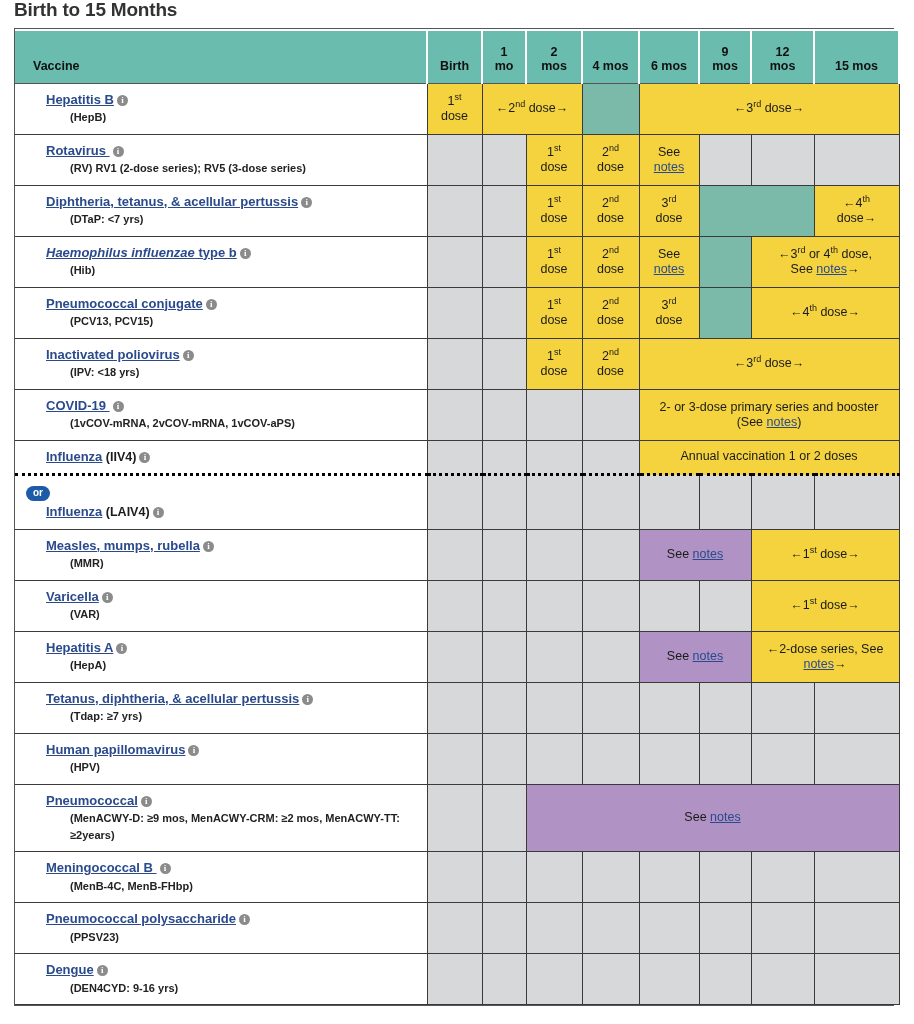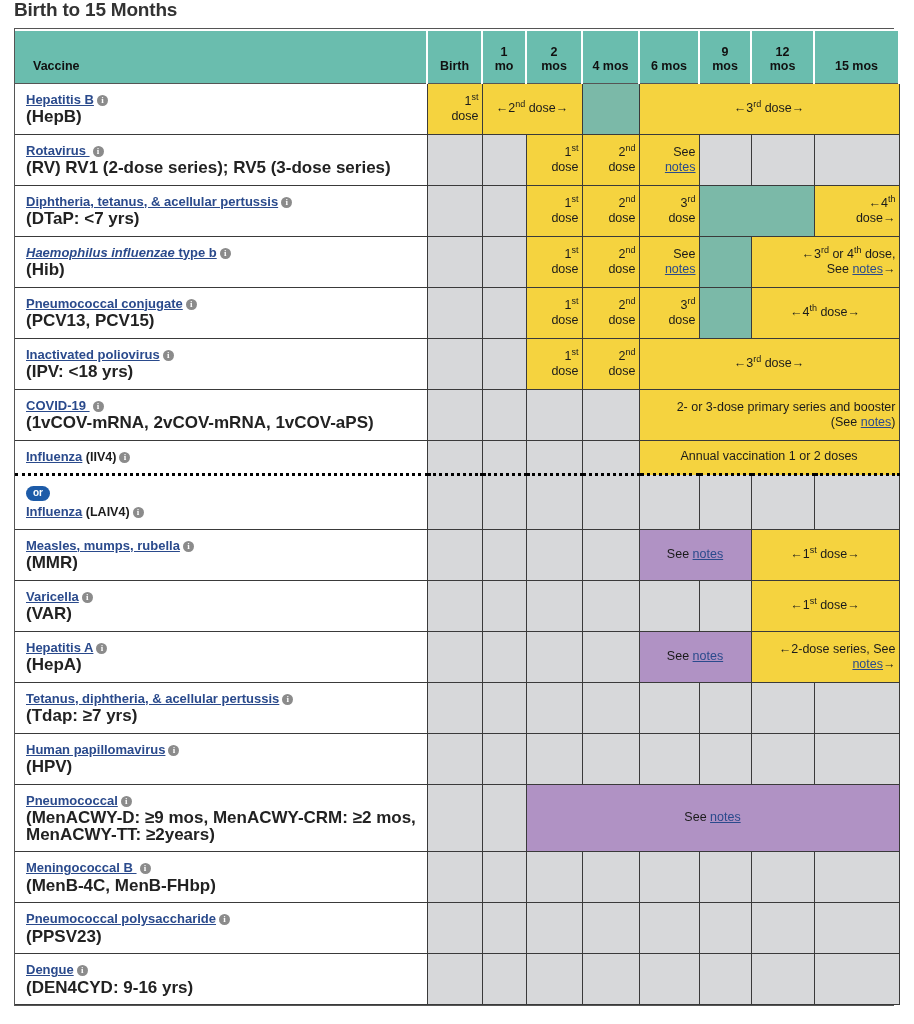--- a/index.html
+++ b/index.html
@@ -76,48 +76,50 @@
   td.gray   { background: #d7d8da; }
   td.yellow { background: #f5d33f; }
   td.green  { background: #7bb9a8; }
   td.purple { background: #b092c4; }
 
   .vname {
     color: #2a4a8c;
     text-decoration: underline;
     font-weight: bold;
     font-size: 13px;
+    margin-left: 20px;
   }
   .vsub {
     display: block;
     color: #222;
     font-weight: bold;
-    font-size: 17px;
+    font-size: 11px;
     margin-top: 1px;
+    margin-left: 44px;
   }
   .info {
     display: inline-block;
     width: 11px; height: 11px;
     border-radius: 50%;
     background: #8b8b8b;
     color: #ffffff;
     font-size: 9px;
     font-weight: bold;
     line-height: 11px;
     text-align: center;
     vertical-align: 1px;
     margin-left: 3px;
     font-family: "Liberation Serif", serif;
   }
   .lnk {
     color: #2a4a8c;
     text-decoration: underline;
   }
   sup { font-size: 0.72em; vertical-align: super; line-height: 0; }
-  .dose-line { display: block; text-align: right; }
+  .dose-line { display: block; }
 
   .orbadge {
     display: inline-block;
     background: #1d5ba8;
     color: #ffffff;
     font-size: 10px;
     font-weight: bold;
     padding: 1px 7px 2px 7px;
     border-radius: 9px;
     line-height: 12px;

